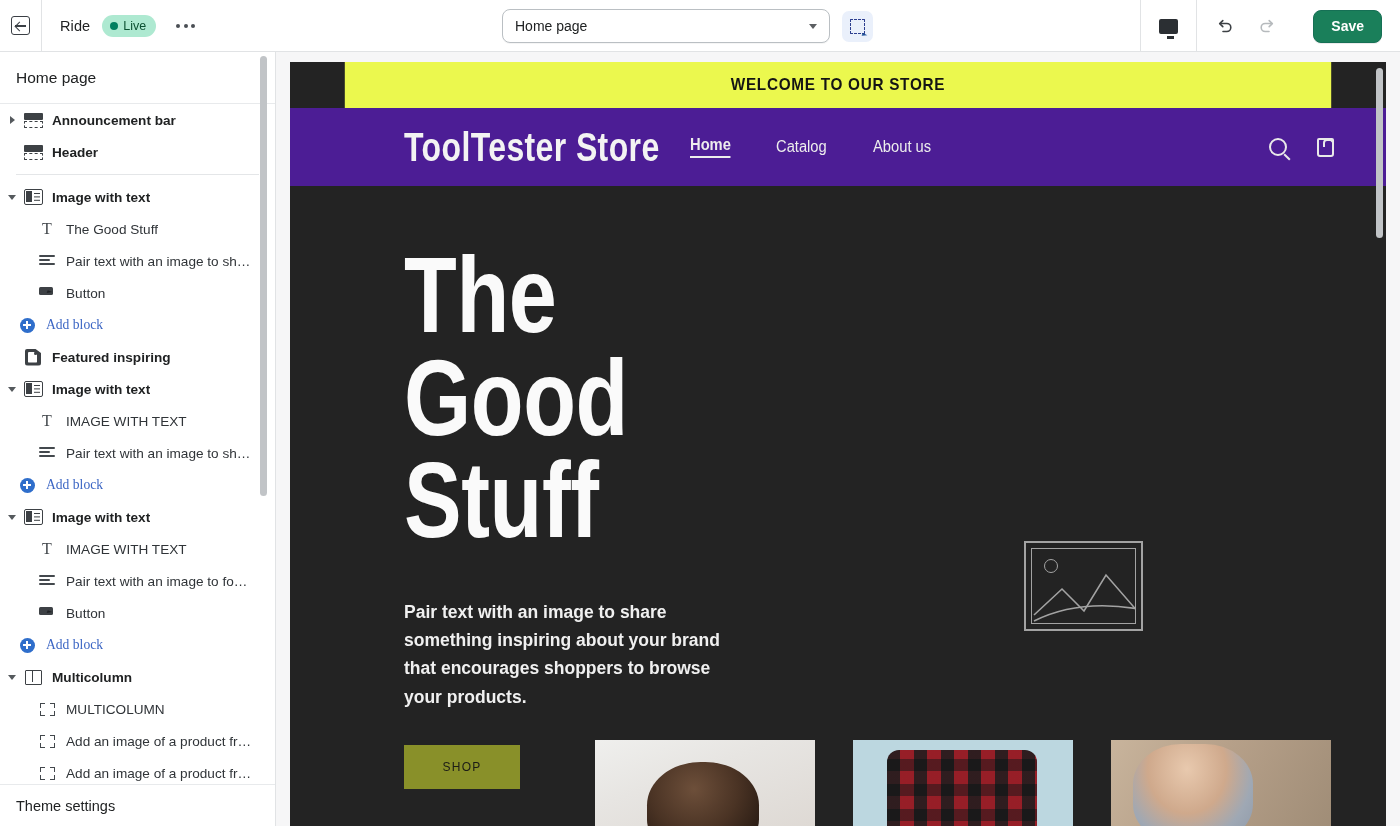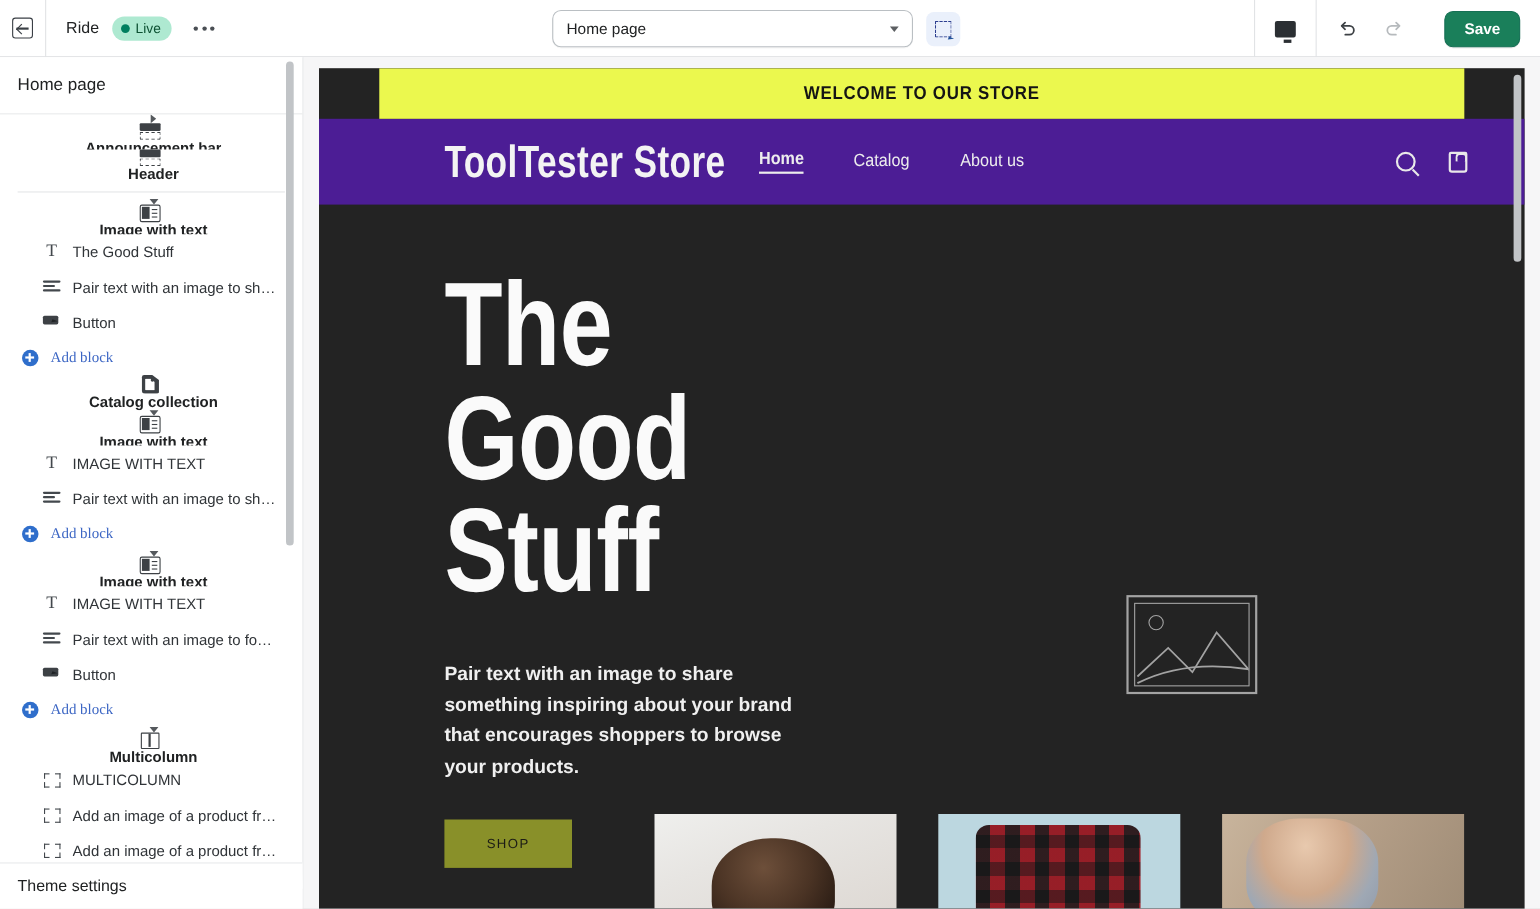--- a/index.html
+++ b/index.html
@@ -168,21 +168,21 @@
     overflow: hidden;
   }
   .sb-item {
     height: 32px;
     display: flex; align-items: center;
     padding-left: 4px;
     font-size: 13.6px;
     color: #202223;
     cursor: pointer;
   }
-  .sb-item.section { font-weight: 600; flex-direction: column; }
+  .sb-item.section { font-weight: 600; }
   .sb-item.block   { padding-left: 34px; color: #303438; }
   .sb-item.add     { padding-left: 14px; color: #3c66c4; font-family: Liberation Serif, serif; }
   .sb-arrow {
     width: 16px; display: flex; justify-content: center; align-items: center;
     flex: none;
   }
   .sb-arrow .tri-r {
     width: 0; height: 0;
     border-top: 4px solid transparent;
     border-bottom: 4px solid transparent;
@@ -480,21 +480,21 @@
       </div>
       <div class="sb-item section">
         <span class="sb-arrow"></span>
         <span class="sb-ico">
           <span class="g-tag">
             <span class="outer"></span>
             <span class="inner"></span>
             <span class="dot"></span>
           </span>
         </span>
-        <span class="sb-label">Catalog collection</span>
+        <span class="sb-label">Featured inspiring</span>
       </div>
       <div class="sb-item section">
         <span class="sb-arrow">
           <span class="tri-d"></span>
         </span>
         <span class="sb-ico">
           <span class="g-imgtext"></span>
         </span>
         <span class="sb-label">Image with text</span>
       </div>

